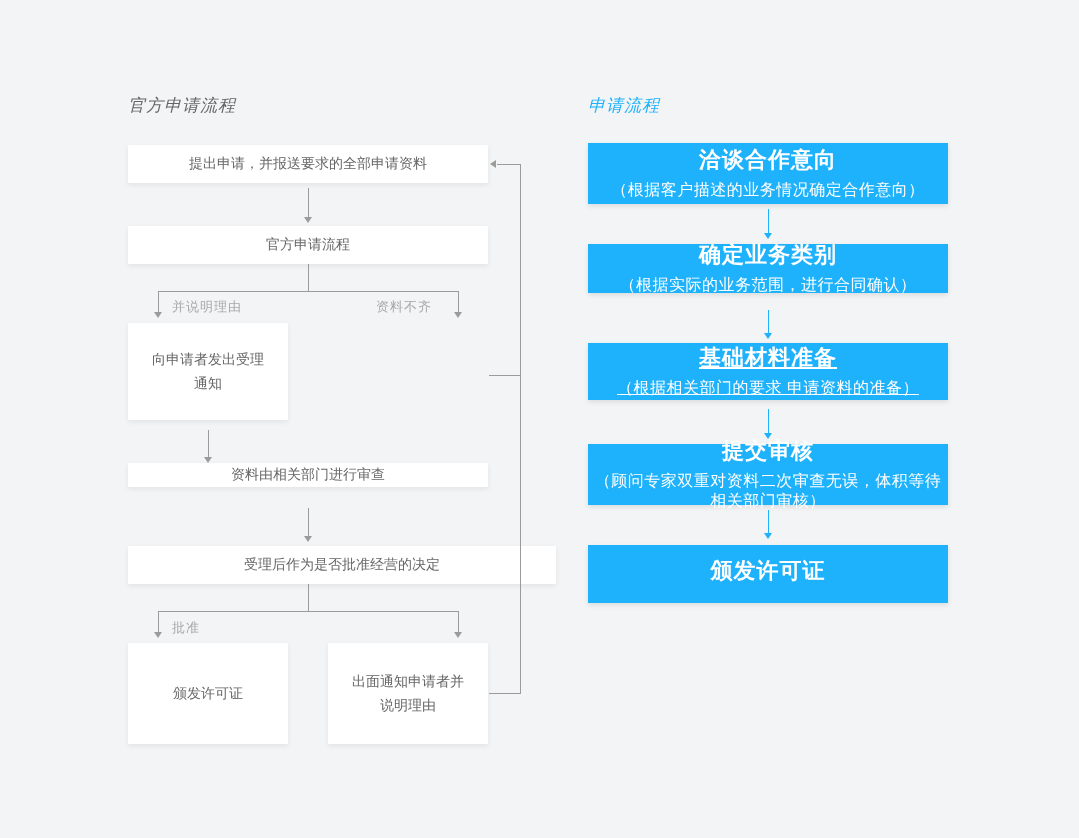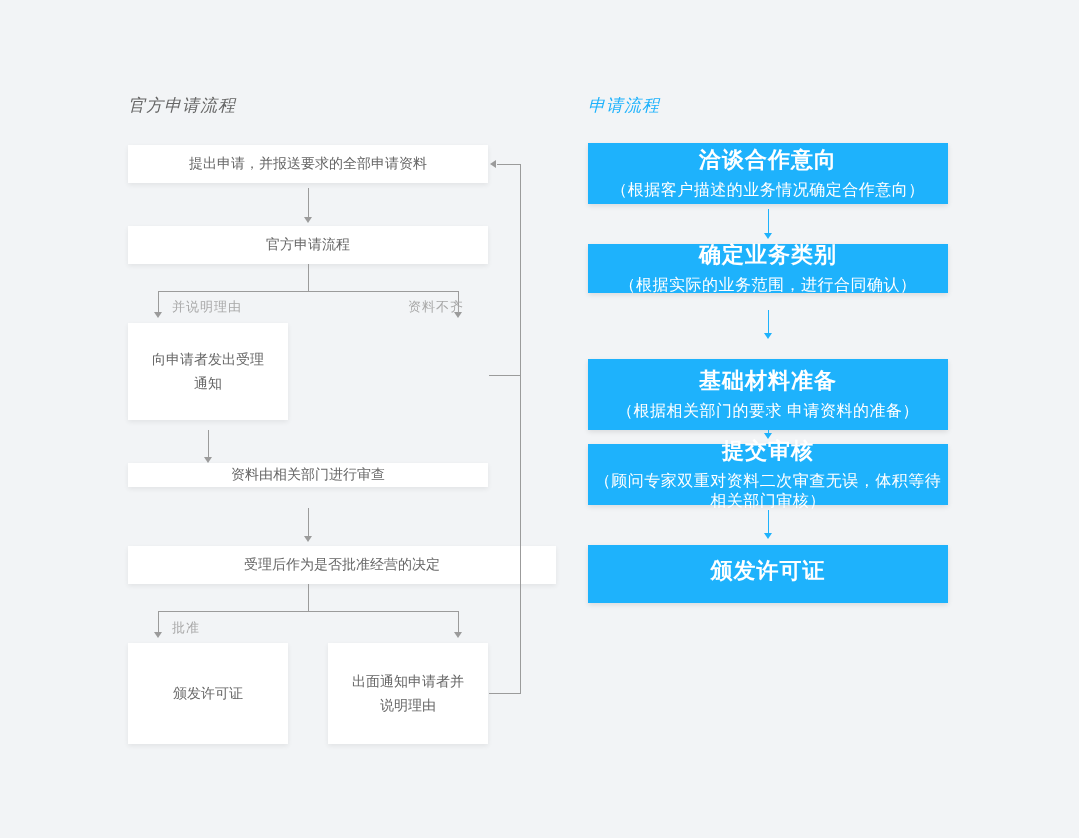--- a/index.html
+++ b/index.html
@@ -50,21 +50,21 @@
 
   <div class="wbox" style="left:128px;top:226px;width:360px;height:38px;">官方申请流程</div>
 
   <div class="vline" style="left:308px;top:264px;height:27px;"></div>
   <div class="hline" style="left:158px;top:291px;width:301px;"></div>
   <div class="vline" style="left:158px;top:291px;height:21px;"></div>
   <div class="ah-down" style="left:154px;top:312px;"></div>
   <div class="vline" style="left:458px;top:291px;height:21px;"></div>
   <div class="ah-down" style="left:454px;top:312px;"></div>
   <div class="branch-label" style="left:172px;top:298px;">并说明理由</div>
-  <div class="branch-label" style="left:408px;top:298px;">资料不齐</div>
+  <div class="branch-label" style="left:376px;top:298px;">资料不齐</div>
 
   <div class="wbox" style="left:128px;top:323px;width:160px;height:97px;">向申请者发出受理通知</div>
 
   <div class="vline" style="left:208px;top:430px;height:27px;"></div>
   <div class="ah-down" style="left:204px;top:457px;"></div>
 
   <div class="wbox" style="left:128px;top:463px;width:360px;height:24px;">资料由相关部门进行审查</div>
 
   <div class="vline" style="left:308px;top:508px;height:28px;"></div>
   <div class="ah-down" style="left:304px;top:536px;"></div>
@@ -98,21 +98,21 @@
   <div class="vline blue" style="left:768px;top:209px;height:24px;"></div>
   <div class="ah-down blue" style="left:764px;top:233px;"></div>
 
   <div class="bbox" style="top:244px;height:49px;">
     <div class="b-title">确定业务类别</div>
     <div class="b-sub">（根据实际的业务范围，进行合同确认）</div>
   </div>
   <div class="vline blue" style="left:768px;top:310px;height:23px;"></div>
   <div class="ah-down blue" style="left:764px;top:333px;"></div>
 
-  <div class="bbox" style="top:359px;height:71px;">
+  <div class="bbox" style="top:343px;height:57px;text-decoration:underline;">
     <div class="b-title">基础材料准备</div>
     <div class="b-sub">（根据相关部门的要求 申请资料的准备）</div>
   </div>
   <div class="vline blue" style="left:768px;top:409px;height:24px;"></div>
   <div class="ah-down blue" style="left:764px;top:433px;"></div>
 
   <div class="bbox" style="top:444px;height:61px;">
     <div class="b-title">提交审核</div>
     <div class="b-sub">（顾问专家双重对资料二次审查无误，体积等待相关部门审核）</div>
   </div>

